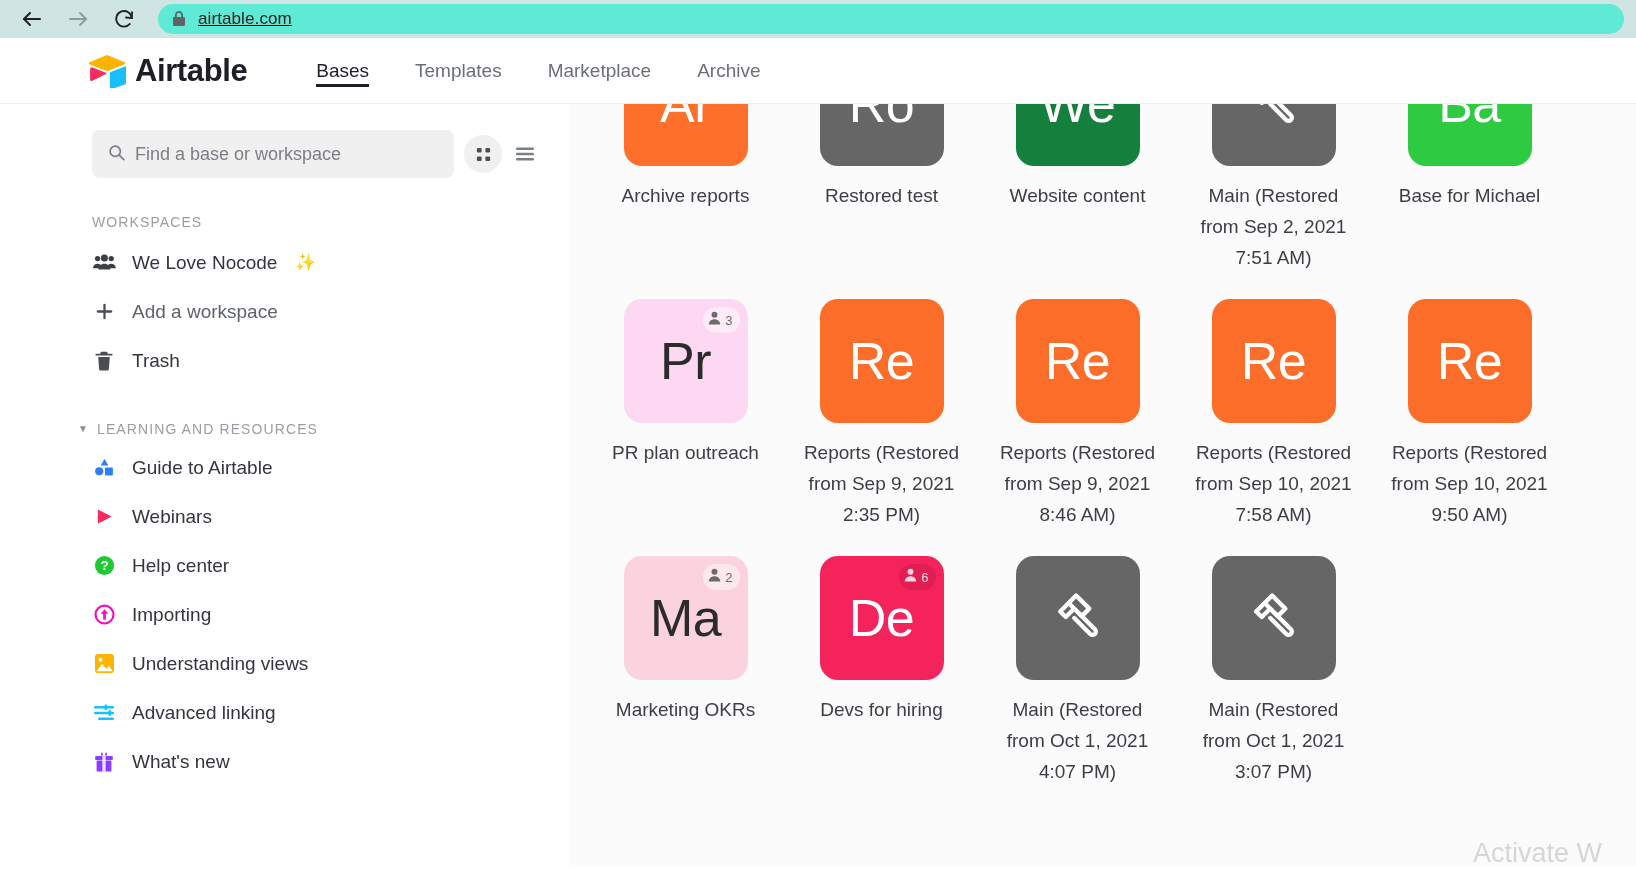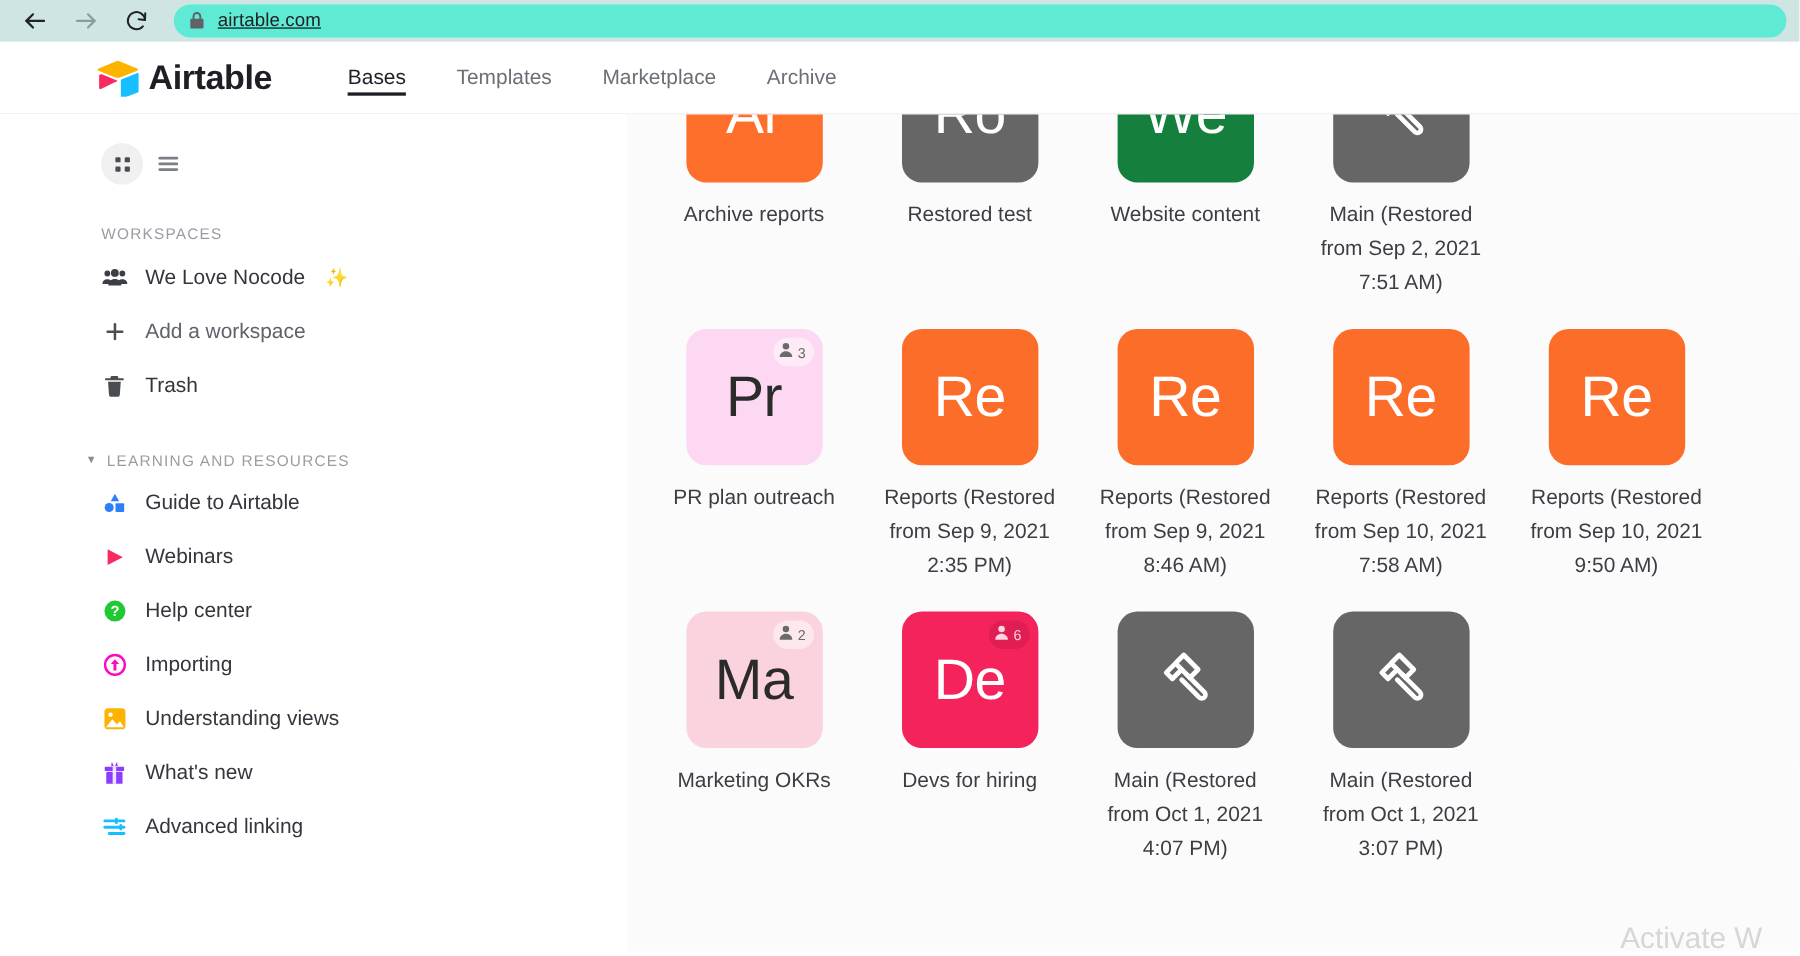--- a/index.html
+++ b/index.html
@@ -281,20 +281,29 @@
     <div class="top-nav-item"><span>Marketplace</span></div>
     <div class="top-nav-item"><span>Archive</span></div>
   </div>
 </div>
 
 <div class="page">
 
   <div class="sidebar">
 
     <div class="search-row">
+      <div class="search-box">
+        <span>
+          <svg width="17" height="17" viewBox="0 0 20 20" fill="none" stroke="#7b7f86" stroke-width="2">
+              <circle cx="8.5" cy="8.5" r="6"></circle>
+              <line x1="13.2" y1="13.2" x2="18.5" y2="18.5" stroke-linecap="round"></line>
+            </svg>
+        </span>
+        <span class="ph">Find a base or workspace</span>
+      </div>
       <div class="view-toggle">
         <svg width="17" height="17" viewBox="0 0 18 18" fill="#4a4d52">
             <rect x="2" y="2" width="5" height="5" rx="1.2"></rect>
             <rect x="11" y="2" width="5" height="5" rx="1.2"></rect>
             <rect x="2" y="11" width="5" height="5" rx="1.2"></rect>
             <rect x="11" y="11" width="5" height="5" rx="1.2"></rect>
           </svg>
       </div>
       <div class="view-list">
         <svg width="20" height="16" viewBox="0 0 20 16" fill="#7b7f86">
@@ -391,42 +400,42 @@
           <svg width="21" height="21" viewBox="0 0 22 22">
               <rect x="1" y="1" width="20" height="20" rx="3.5" fill="#FCB400"></rect>
               <circle cx="6.8" cy="7" r="2.1" fill="#ffffff"></circle>
               <path d="M2.5 19 L8.5 11.5 L13 16.4 L15.8 13.3 L19.5 19 Z" fill="#ffffff"></path>
             </svg>
         </span>
         <span class="lbl">Understanding views</span>
       </div>
       <div class="nav-item">
         <span class="ico">
+          <svg width="22" height="18" viewBox="0 0 22 18" fill="#18BFFF">
+              <rect x="1" y="2" width="20" height="2.6" rx="1.3"></rect>
+              <rect x="1" y="7.7" width="20" height="2.6" rx="1.3"></rect>
+              <rect x="5" y="13.4" width="16" height="2.6" rx="1.3"></rect>
+              <rect x="11.5" y="0.4" width="2.6" height="5.8" rx="1.3"></rect>
+              <rect x="15.5" y="6.1" width="2.6" height="5.8" rx="1.3"></rect>
+            </svg>
+        </span>
+        <span class="lbl">Advanced linking</span>
+      </div>
+      <div class="nav-item">
+        <span class="ico">
           <svg width="20" height="21" viewBox="0 0 20 21" fill="#8B3DFF">
               <path d="M7.6 0.6 9.4 4.2 7 4.6z"></path>
               <path d="M12.4 0.6 10.6 4.2 13 4.6z"></path>
               <rect x="1.2" y="5" width="17.6" height="4" rx="0.8"></rect>
               <rect x="2.6" y="9.6" width="14.8" height="11" rx="0.8"></rect>
               <rect x="8.4" y="5" width="3.2" height="15.6" fill="#ffffff" opacity="0.85"></rect>
             </svg>
         </span>
         <span class="lbl">What's new</span>
       </div>
-      <div class="nav-item">
-        <span class="ico">
-          <svg width="22" height="18" viewBox="0 0 22 18" fill="#18BFFF">
-              <rect x="1" y="2" width="20" height="2.6" rx="1.3"></rect>
-              <rect x="1" y="7.7" width="20" height="2.6" rx="1.3"></rect>
-              <rect x="5" y="13.4" width="16" height="2.6" rx="1.3"></rect>
-              <rect x="11.5" y="0.4" width="2.6" height="5.8" rx="1.3"></rect>
-              <rect x="15.5" y="6.1" width="2.6" height="5.8" rx="1.3"></rect>
-            </svg>
-        </span>
-        <span class="lbl">Advanced linking</span>
-      </div>
     </div>
   </div>
 
   <div class="content">
     <div class="grid" id="bases-grid">
         <div class="tile">
           <div class="tile-icon" style="background: rgb(255, 111, 44);">
             <span class="tile-initials" style="color: rgb(255, 255, 255);">Ar</span>
           </div>
           <div class="tile-label">Archive reports</div>
@@ -449,20 +458,23 @@
               <path d="M30 8 L44 22 L36 30 L22 16 Z"></path>
               <path d="M21 17 L13 25 L19 31 L27 23"></path>
               <path d="M33 27 L50 44 a3.5 3.5 0 0 1 -5 5 L28 32"></path>
             </svg>
           </div>
           <div class="tile-label">Main (Restored
 from Sep 2, 2021
 7:51 AM)</div>
         </div>
         <div class="tile">
+          <div class="tile-icon" style="background: rgb(45, 202, 66);">
+            <span class="tile-initials" style="color: rgb(255, 255, 255);">Ba</span>
+          </div>
           <div class="tile-label">Base for Michael</div>
         </div>
         <div class="tile">
           <div class="tile-icon" style="background: rgb(252, 216, 242);">
             <span class="tile-initials" style="color: rgb(43, 43, 43);">Pr</span>
             <div class="collab-badge" style="background: rgb(253, 236, 248); color: rgb(107, 107, 107);">
               <span><svg width="13" height="14" viewBox="0 0 14 15" fill="#6b6b6b">
                   <circle cx="7" cy="4" r="3.2"></circle>
                   <path d="M0.8 14.6c0-3.4 2.8-5.8 6.2-5.8s6.2 2.4 6.2 5.8z"></path>
                 </svg></span>

